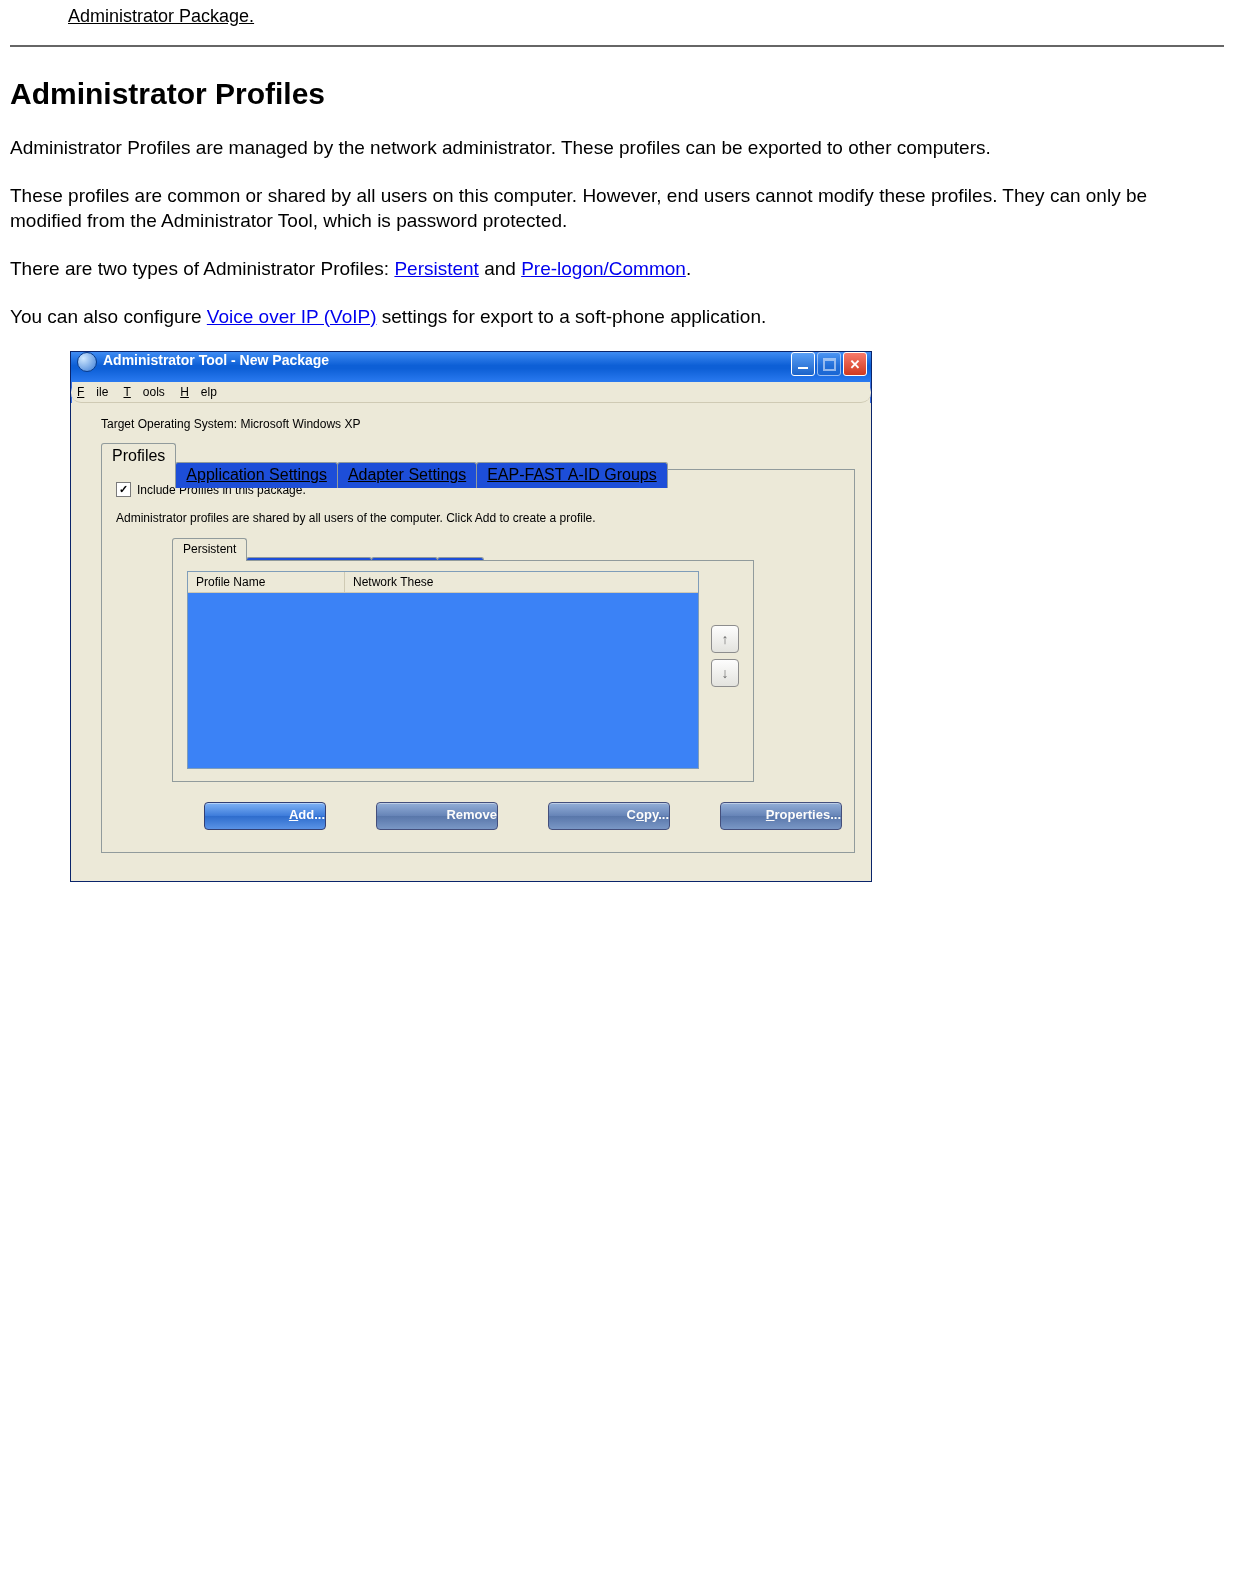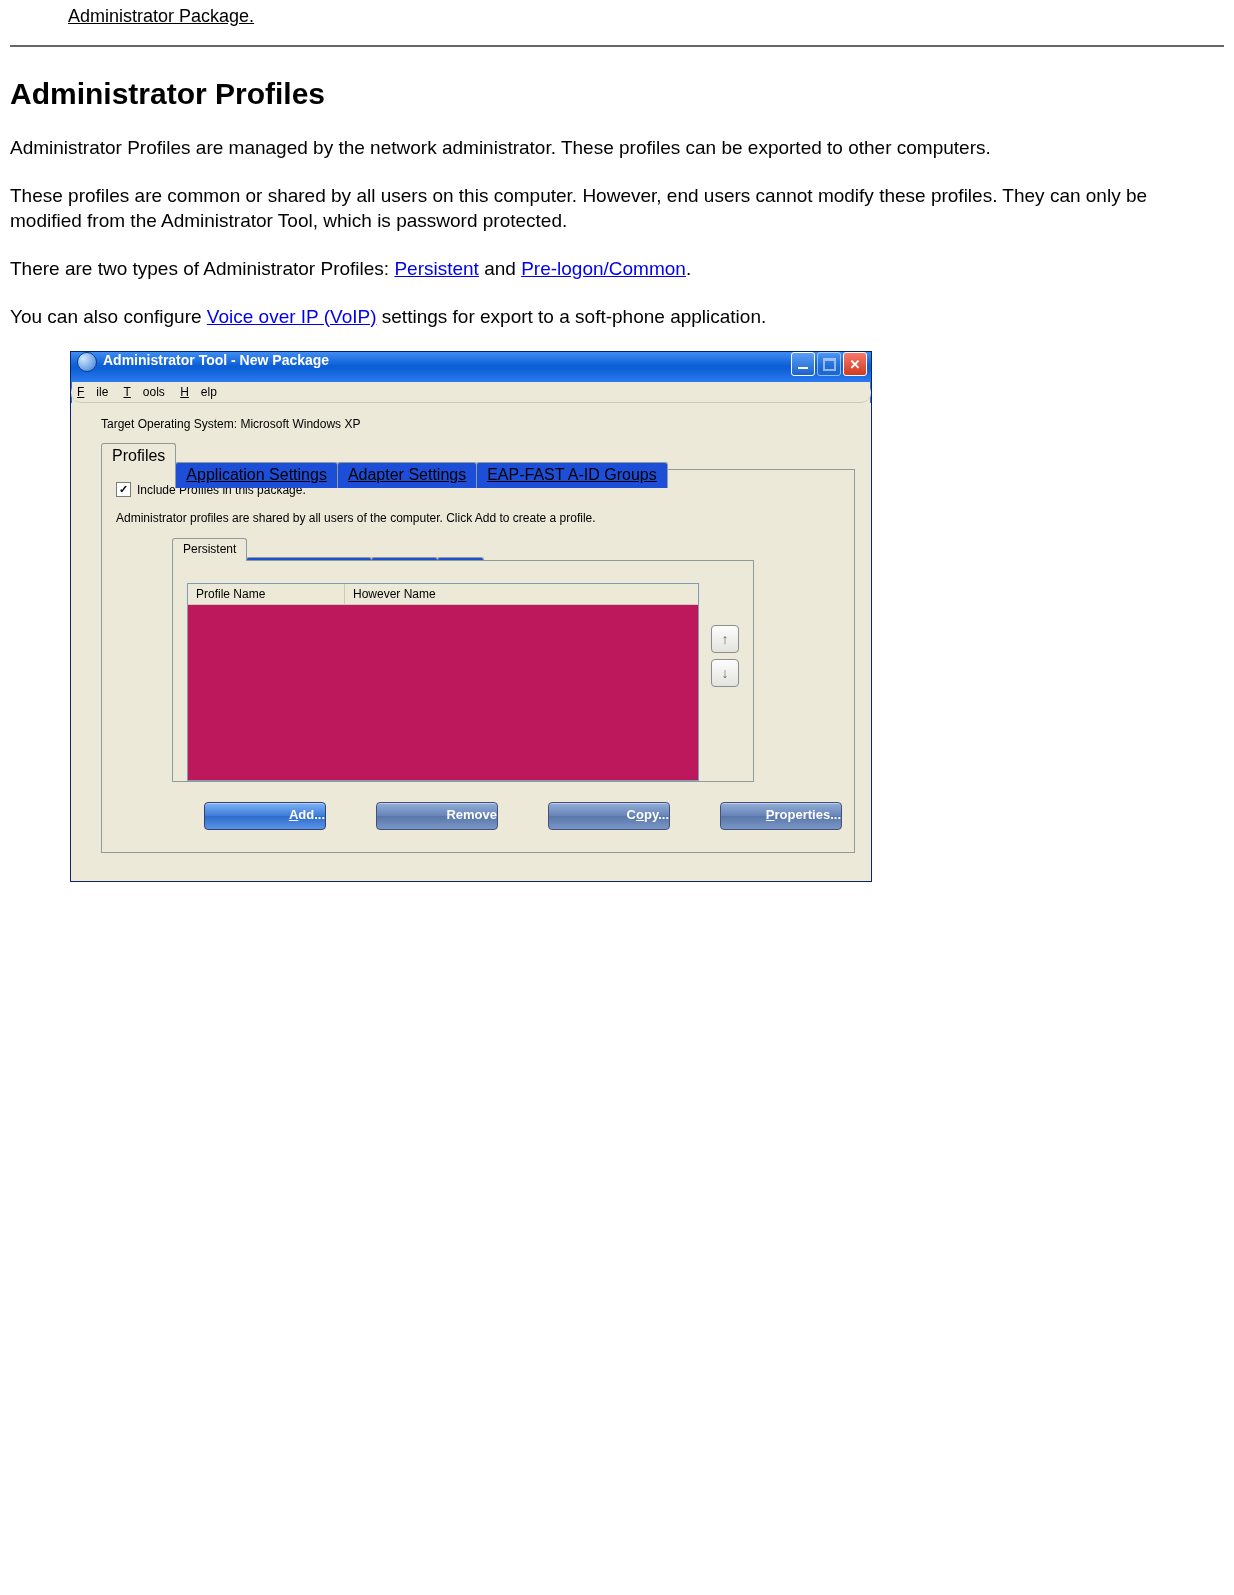--- a/index.html
+++ b/index.html
@@ -139,24 +139,24 @@
   .inner-panel {
     border: 1px solid #919B9C;
     background: #ECE9D8;
     margin-top: -1px;
     height: 220px;
     position: relative;
     padding: 0;
   }
   .listbox {
     position: absolute;
-    left: 14px; top: 22px;
+    left: 14px; top: 10px;
     width: 510px; height: 196px;
     border: 1px solid #7F9DB9;
-    background: #be185d;
+    background: #3b82f6;
   }
   .listbox-header {
     display:flex; background:#ECE9D8;
     border-bottom: 1px solid #cfcab4;
     font-size: 12px;
   }
   .listbox-header .col {
     padding: 3px 8px;
     border-right: 1px solid #cfcab4;
   }
@@ -267,21 +267,21 @@
             <div class="tab active">Persistent</div>
             <div class="tab inactive">Pre-logon/Common</div>
             <div class="tab inactive">Remove</div>
             <div class="tab inactive">VoIP</div>
           </div>
 
           <div class="inner-panel" style="width:580px;">
             <div class="listbox">
               <div class="listbox-header">
                 <div class="col c1">Profile Name</div>
-                <div class="col c2">However Name</div>
+                <div class="col c2">Network These</div>
               </div>
             </div>
             <div class="arrow-col">
               <div class="arrow-btn">
                 <span>↑</span>
               </div>
               <div class="arrow-btn">
                 <span>↓</span>
               </div>
             </div>

